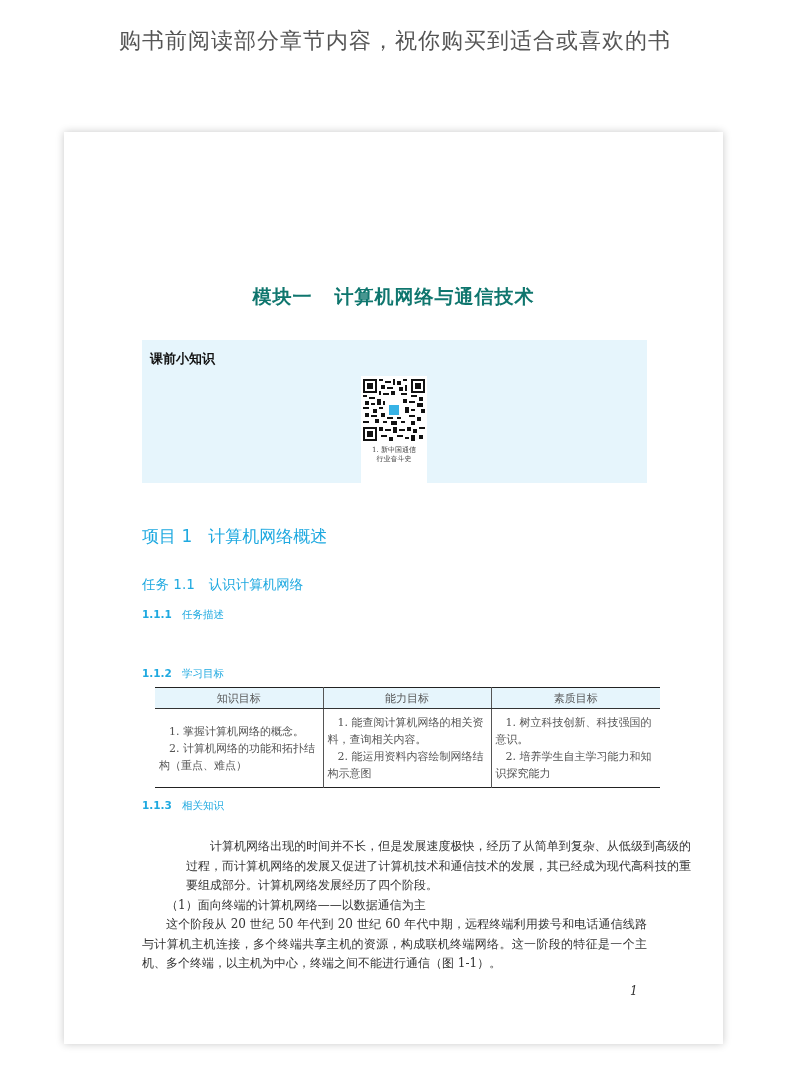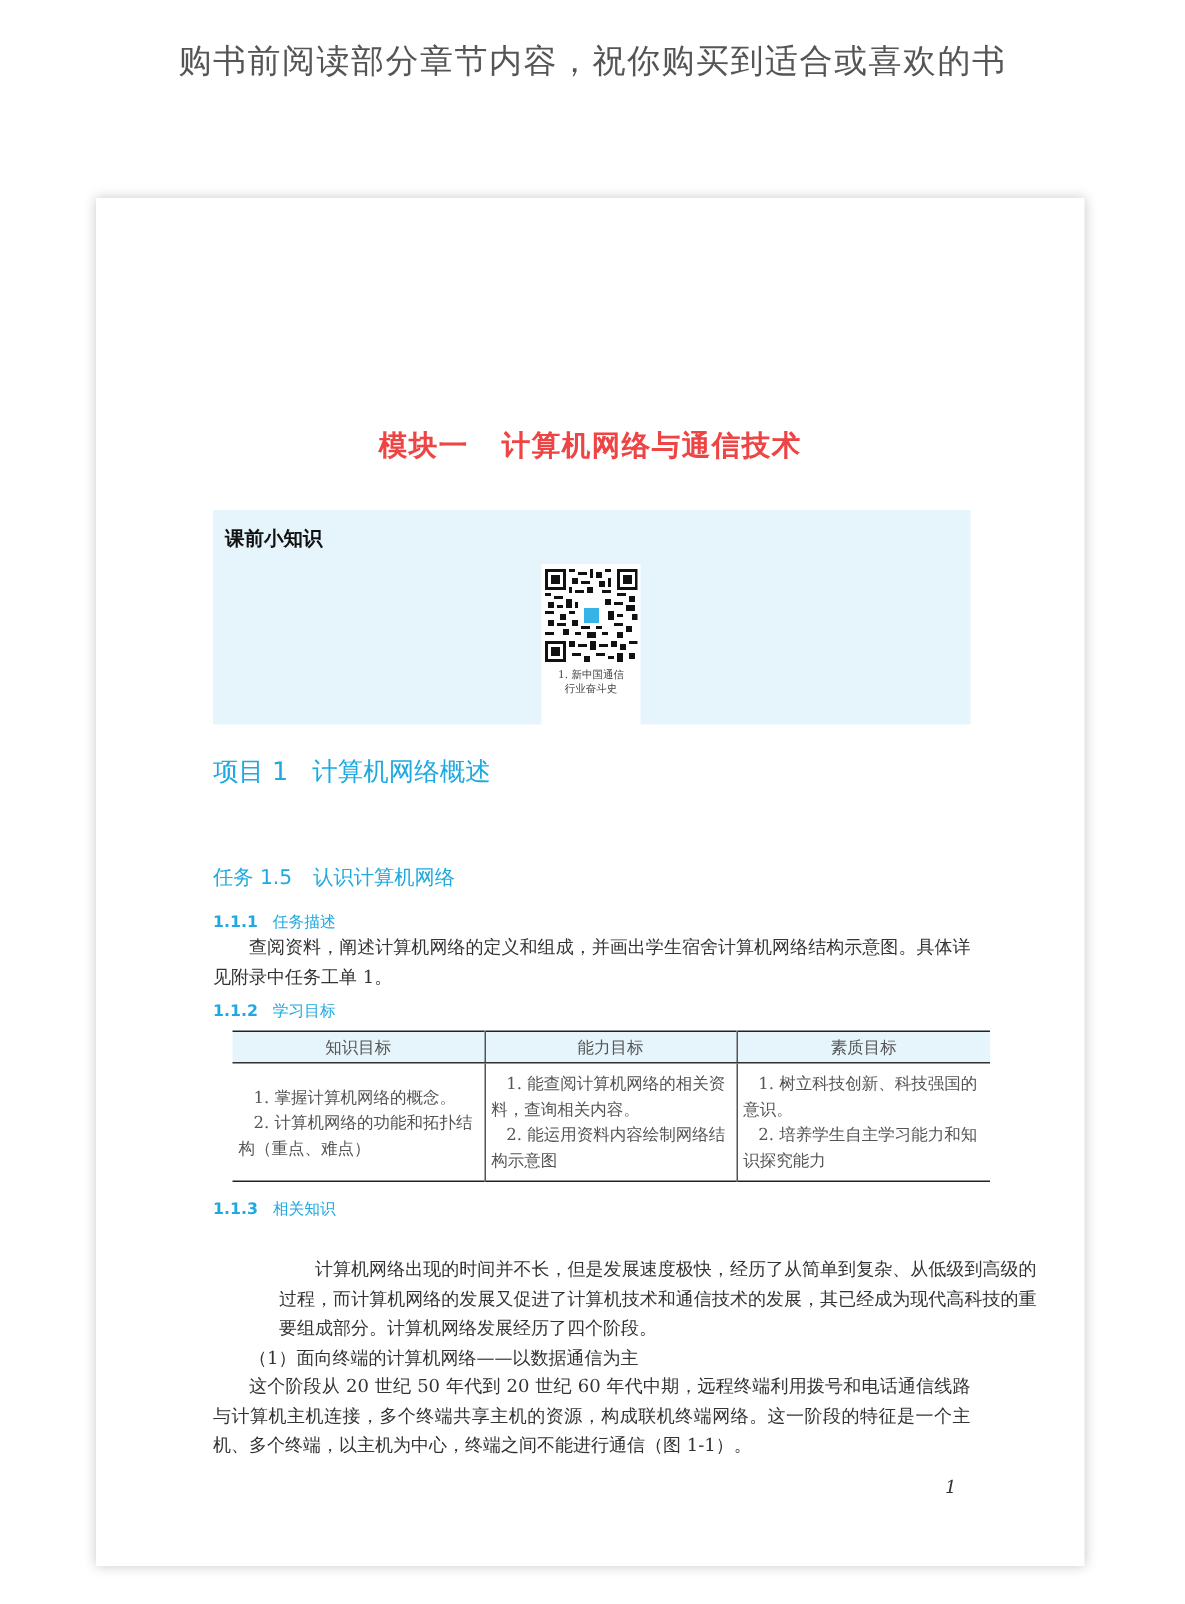--- a/index.html
+++ b/index.html
@@ -14,41 +14,41 @@
   }
   .page {
     position:absolute; left:64px; top:132px; width:659px; height:912px;
     background:#fff;
     box-shadow:0 0 8px rgba(0,0,0,0.22);
   }
   .abs { position:absolute; }
   .module-title {
     left:0; width:659px; top:152px; text-align:center;
     font-family:"DejaVu Sans","Liberation Sans",sans-serif;
-    font-weight:bold; font-size:19px; color:#ef4444; letter-spacing:1px;
+    font-weight:bold; font-size:19px; color:#0f766e; letter-spacing:1px;
     word-spacing:0;
   }
   .module-title .gap { display:inline-block; width:22px; }
   .pre-box {
     left:78px; top:208px; width:505px; height:143px; background:#e6f5fc;
   }
   .pre-box-title {
     position:absolute; left:8px; top:10px; font-size:13px; font-weight:bold; color:#111;
     font-family:"DejaVu Serif","Liberation Serif",serif;
   }
   .qr-card {
     position:absolute; left:219px; top:36px; width:66px; height:116px; background:#fff;
   }
   .qr-card svg { position:absolute; left:2px; top:2px; }
   .qr-caption {
     position:absolute; left:0; top:70px; width:66px; text-align:center;
     font-size:7px; line-height:9px; color:#444;
   }
   .proj-title {
-    left:78px; top:371px; font-family:"DejaVu Sans","Liberation Sans",sans-serif;
+    left:78px; top:393px; font-family:"DejaVu Sans","Liberation Sans",sans-serif;
     font-size:17px; color:#1fa9e0;
   }
   .proj-title .gap { display:inline-block; width:16px; }
   .task-title {
     left:78px; top:444px; font-family:"DejaVu Sans","Liberation Sans",sans-serif;
     font-size:13.5px; color:#1fa9e0;
   }
   .task-title .gap { display:inline-block; width:14px; }
   .sec-title {
     left:78px; font-family:"DejaVu Sans","Liberation Sans",sans-serif;
@@ -177,27 +177,26 @@
         <div>行业奋斗史</div>
       </div>
     </div>
   </div>
 
   <div class="abs proj-title">
     <span>项目 1</span><span class="gap"></span><span>计算机网络概述</span>
   </div>
 
   <div class="abs task-title">
-    <span>任务 1.5</span><span class="gap"></span><span>认识计算机网络</span>
+    <span>任务 1.1</span><span class="gap"></span><span>认识计算机网络</span>
   </div>
 
   <div class="abs sec-title" style="top:476px;">
     <span class="num">1.1.1</span><span class="gap"></span><span>任务描述</span>
   </div>
-  <div class="abs para indent" style="top:490px;">查阅资料，阐述计算机网络的定义和组成，并画出学生宿舍计算机网络结构示意图。具体详见附录中任务工单 1。</div>
 
   <div class="abs sec-title" style="top:535px;">
     <span class="num">1.1.2</span><span class="gap"></span><span>学习目标</span>
   </div>
 
   <table class="abs obj-table">
     <colgroup>
         <col style="width:168px">
         <col style="width:168px">
         <col style="width:169px">

